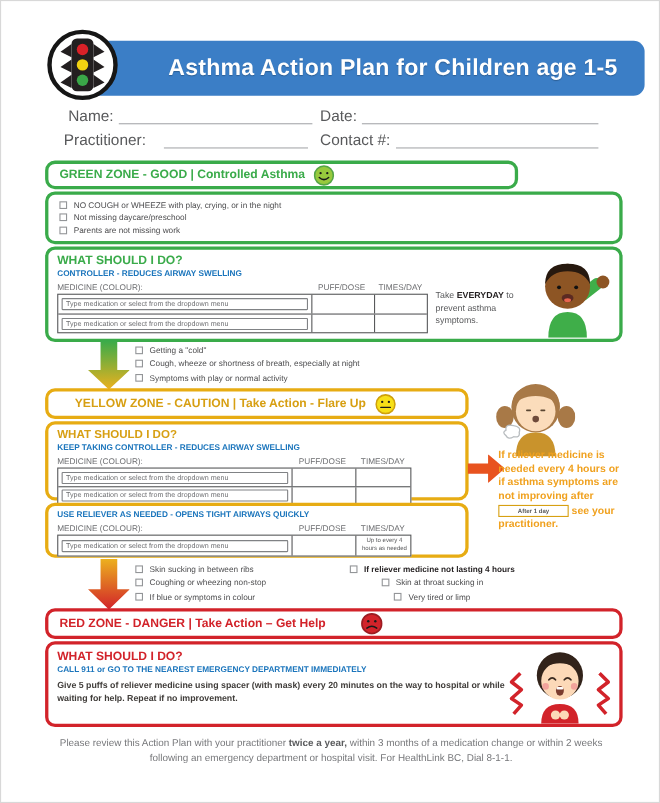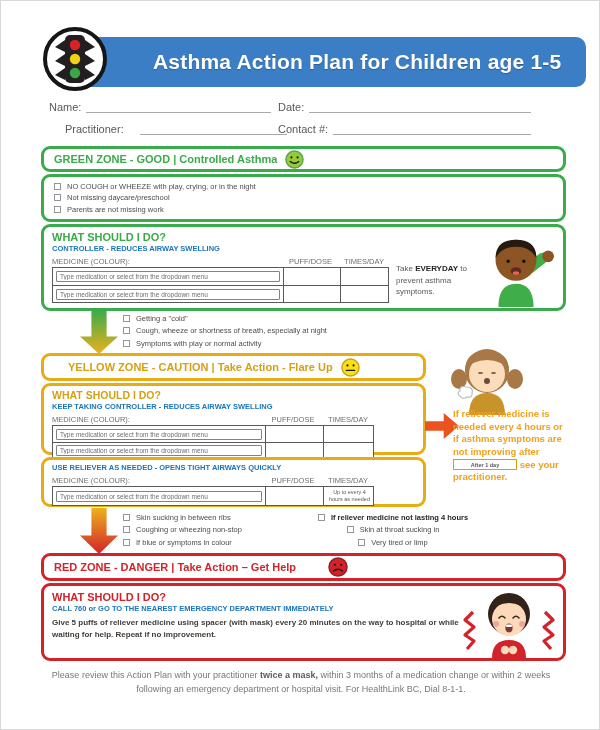--- a/index.html
+++ b/index.html
@@ -12,21 +12,21 @@
   .header-bar { position:absolute; left:40px; top:36px; width:525px; height:50px;
     background:#3b7ec6; border-radius:10px; display:flex; align-items:center;margin-left:20px; }
   .header-title { color:#fff; font-size:21px; font-weight:bold; padding-left:92px;
     letter-spacing:.2px; text-shadow:0 1px 1px rgba(0,0,0,.25); white-space:nowrap; }
   .traffic-badge { position:absolute; left:42px; top:26px; width:64px; height:64px;
     background:#fff; border:4px solid #161616; border-radius:50%; z-index:2;
     display:flex; align-items:center; justify-content:center; }
 
   
   .field-row { position:absolute; height:14px; display:flex; align-items:flex-end;
-    font-size:11px; color:#58595b; }
+    font-size:14px; color:#58595b;margin-left:13px; }
   .fline { flex:1; border-bottom:1px solid #a7a9ac; margin-left:5px; height:11px; }
 
   
   .zone-box { position:absolute; background:#fff; border-radius:9px; }
   .zb-green  { border:3px solid #3aab4a; }
   .zb-yellow { border:3px solid #e7ac13; }
   .zb-red    { border:3px solid #d2232a; }
   .zone-head { display:flex; align-items:center; gap:8px; padding:0 10px; }
   .zone-title { font-size:11px; font-weight:800; white-space:nowrap; }
   .t-green { color:#3aab4a; } .t-gold { color:#d79f12; } .t-red { color:#d2232a; }
@@ -114,30 +114,30 @@
   </div>
 
   <div class="field-row" style="left:48px; top:98px; width:222px;">
     <span>Name:</span>
     <span class="fline"></span>
   </div>
   <div class="field-row" style="left:277px; top:98px; width:253px;">
     <span>Date:</span>
     <span class="fline"></span>
   </div>
-  <div class="field-row" style="left:64px; top:120px; width:222px;gap:11px;">
+  <div class="field-row" style="left:44px; top:120px; width:222px;gap:11px;">
     <span>Practitioner:</span>
     <span class="fline"></span>
   </div>
   <div class="field-row" style="left:277px; top:120px; width:253px;text-align:center;">
     <span>Contact #:</span>
     <span class="fline"></span>
   </div>
 
-  <div class="zone-box zb-green zone-head" style="left:40px; top:145px; width:525px; height:26px;">
+  <div class="zone-box zb-green zone-head" style="left:40px; top:145px; width:430px; height:26px;">
     <span class="zone-title t-green">GREEN ZONE - GOOD | Controlled Asthma</span>
     <svg class="smiley" width="19" height="19" viewBox="0 0 20 20">
       <circle cx="10" cy="10" r="9" fill="#97c93d" stroke="#55a546" stroke-width="1.5"></circle>
       <circle cx="6.8" cy="7.8" r="1.1" fill="#1a1a1a"></circle>
         <circle cx="13.2" cy="7.8" r="1.1" fill="#1a1a1a"></circle>
       <path d="M5.5 12 Q10 16 14.5 12" stroke="#1a1a1a" stroke-width="1.4" fill="none" stroke-linecap="round"></path>
     </svg>
   </div>
 
   <div class="zone-box zb-green" style="left:40px; top:173px; width:525px; height:48px; padding:4px 10px;
@@ -324,37 +324,37 @@
     <svg class="smiley" width="20" height="20" viewBox="0 0 20 20">
       <circle cx="10" cy="10" r="9" fill="#d2232a" stroke="#9c1c22" stroke-width="1.5"></circle>
       <circle cx="6.8" cy="7.8" r="1.1" fill="#1a1a1a"></circle>
         <circle cx="13.2" cy="7.8" r="1.1" fill="#1a1a1a"></circle>
       <path d="M5.5 14 Q10 10.5 14.5 14" stroke="#1a1a1a" stroke-width="1.4" fill="none" stroke-linecap="round"></path>
     </svg>
   </div>
 
   <div class="zone-box zb-red" style="left:40px; top:582px; width:525px; height:78px; padding:5px 8px;">
     <div class="wsid t-red">WHAT SHOULD I DO?</div>
-    <div class="subhead">CALL 760 or GO TO THE NEAREST EMERGENCY DEPARTMENT IMMEDIATELY</div>
+    <div class="subhead">CALL 911 or GO TO THE NEAREST EMERGENCY DEPARTMENT IMMEDIATELY</div>
     <div class="red-para">Give 5 puffs of reliever medicine using spacer (with mask) every 20 minutes on the way to hospital or while waiting for help. Repeat if no improvement.</div>
     <svg class="illu" style="right:6px; bottom:0;" width="96" height="68" viewBox="0 0 96 68">
       <polyline points="12,22 4,30 13,37 4,45 13,51 6,59" fill="none" stroke="#d2232a" stroke-width="3.2" stroke-linejoin="round"></polyline>
       <polyline points="84,22 92,30 83,37 92,45 83,51 90,59" fill="none" stroke="#d2232a" stroke-width="3.2" stroke-linejoin="round"></polyline>
       <circle cx="48" cy="24" r="21" fill="#32231a"></circle>
       <circle cx="48" cy="29" r="17" fill="#fcd9b8"></circle>
       <path d="M29 24 Q29 4 48 4 Q67 4 67 24 Q61 13 48 13 Q35 13 29 24 Z" fill="#32231a"></path>
       <path d="M38 28 q3 -3.5 6 0" stroke="#3a2a20" stroke-width="1.6" fill="none" stroke-linecap="round"></path>
       <path d="M52 28 q3 -3.5 6 0" stroke="#3a2a20" stroke-width="1.6" fill="none" stroke-linecap="round"></path>
       <circle cx="35" cy="34" r="3" fill="#f2a39c"></circle>
         <circle cx="61" cy="34" r="3" fill="#f2a39c"></circle>
       <ellipse cx="48" cy="38" rx="3.6" ry="4.4" fill="#7a3b2e"></ellipse>
       <rect x="45" y="34.5" width="6" height="2.4" rx="1" fill="#fff"></rect>
       <path d="M31 68 Q31 50 48 50 Q65 50 65 68 Z" fill="#d2232a"></path>
       <circle cx="44" cy="60" r="4.2" fill="#fcd9b8"></circle>
         <circle cx="52" cy="60" r="4.2" fill="#fcd9b8"></circle>
     </svg>
   </div>
 
   <div class="footer">
-    <span>Please review this Action Plan with your practitioner </span><b>twice a mask,</b><span> within 3 months of a medication change or within 2 weeks following an emergency department or hospital visit. For HealthLink BC, Dial 8-1-1.</span>
+    <span>Please review this Action Plan with your practitioner </span><b>twice a year,</b><span> within 3 months of a medication change or within 2 weeks following an emergency department or hospital visit. For HealthLink BC, Dial 8-1-1.</span>
   </div>
 
 </div>
 
 </body></html>

